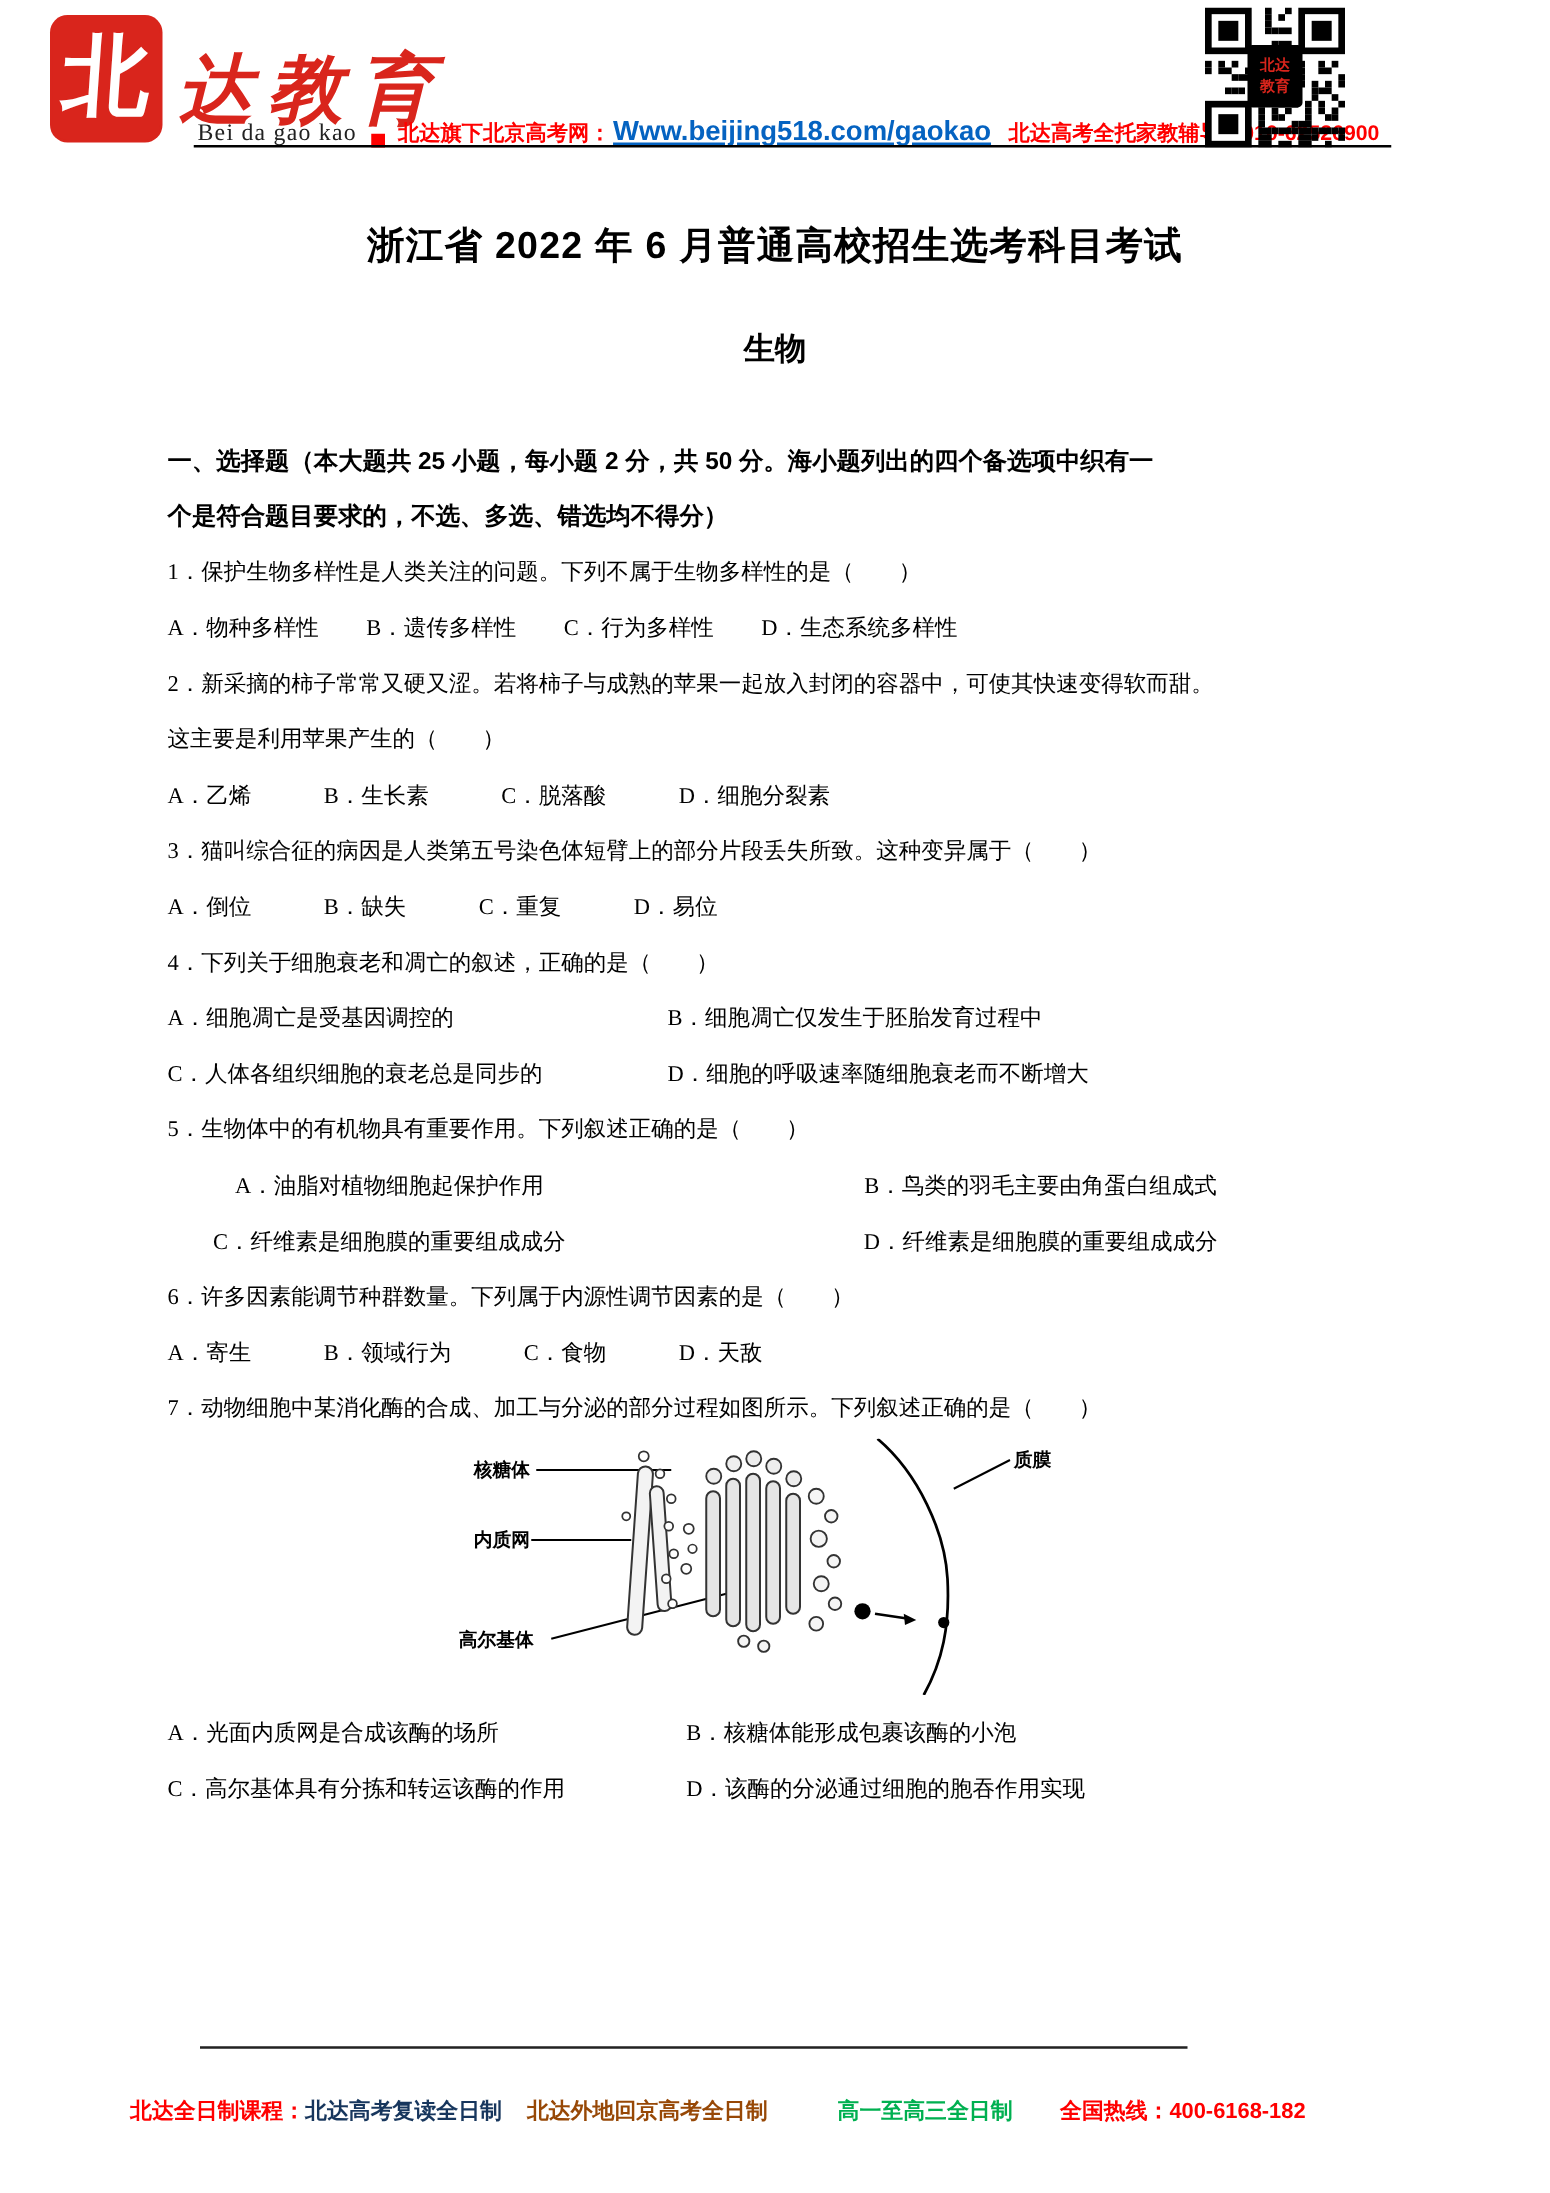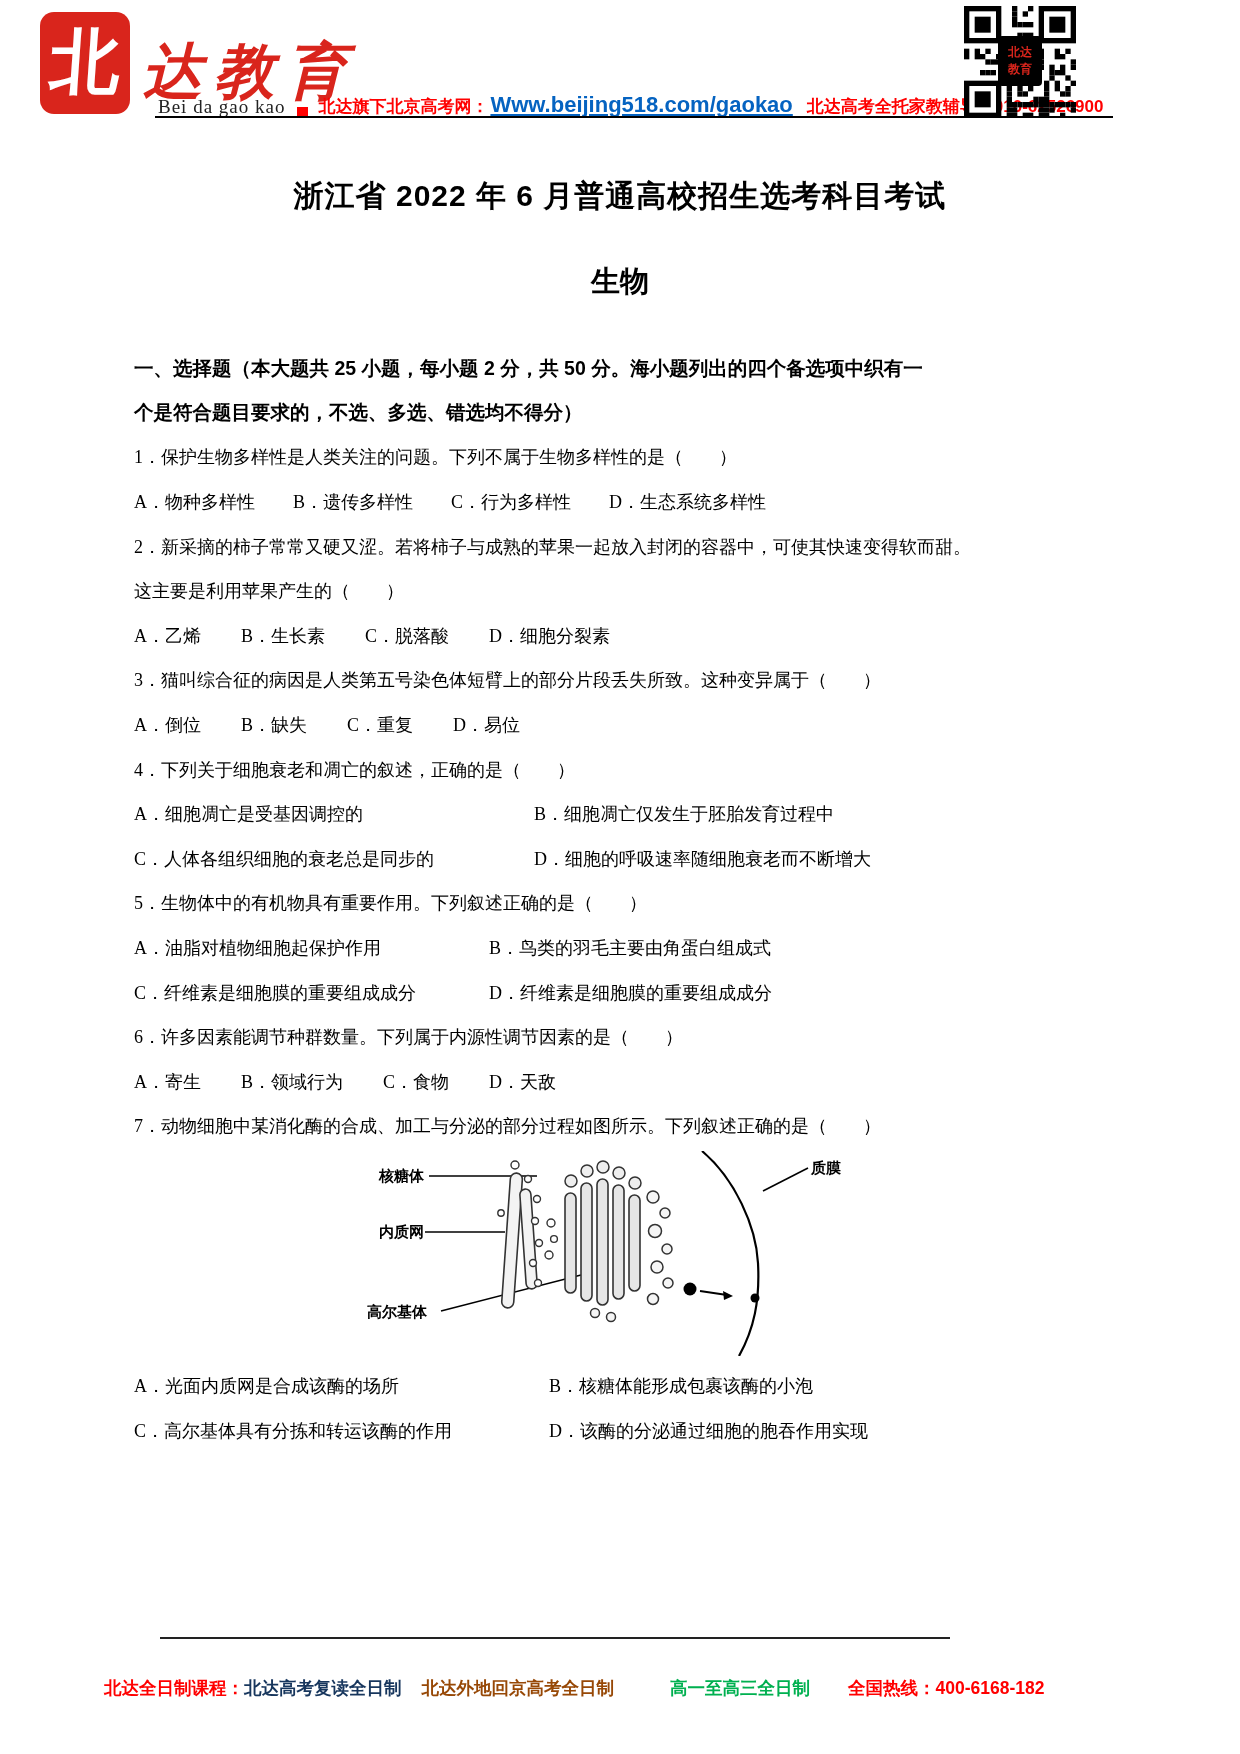--- a/index.html
+++ b/index.html
@@ -27,31 +27,31 @@
   .qr{position:absolute;left:964px;top:6px;width:112px;height:112px;}
   .qr svg{width:112px;height:112px;display:block;}
   .qr-label{position:absolute;left:34px;top:30px;width:44px;height:50px;background:#000000;
          border-radius:4px;display:flex;flex-direction:column;align-items:center;justify-content:center;
          font-size:12px;font-weight:bold;color:var(--logo-red);line-height:1.4;}
 
   
   .title{position:absolute;top:176px;left:0;width:100%;text-align:center;
          font-family:"Liberation Sans",sans-serif;font-weight:bold;font-size:30px;letter-spacing:1px;}
   .subject{position:absolute;top:262px;left:0;width:100%;text-align:center;
-         font-family:Liberation Sans, sans-serif;font-weight:bold;font-size:29px;}
+         font-family:Liberation Sans, sans-serif;font-weight:bold;font-size:25px;}
 
   
   .content{position:absolute;top:346px;left:100px;width:1042px;font-size:18px;}
   .line{height:44.6px;display:flex;align-items:center;white-space:nowrap;margin-left:34px;}
   .sec{font-family:"Liberation Sans",sans-serif;font-weight:bold;font-size:19.5px;}
   .opts-inline{display:flex;}
-  .g38{gap:38px;text-align:right;} .g44{gap:40px;text-align:center;}
+  .g38{gap:38px;text-align:right;} .g44{gap:58px;text-align:center;}
   .opts-2col{display:grid;width:100%;}
   .col400{grid-template-columns:400px auto;}
-  .col355{grid-template-columns:355px auto;}
+  .col355{grid-template-columns:355px auto;text-align:center;}
   .col415{grid-template-columns:415px auto;}
 
   
   .fig-line{height:215px;position:relative;}
   .fig-line svg{position:absolute;left:265px;top:2px;}
   .fig-label{font-size:15px;font-weight:bold;font-family:"Liberation Serif",serif;}
 
   
   .footer-rule{position:absolute;top:1637px;left:160px;width:790px;border-top:2px solid #222;}
   .footer{position:absolute;top:1676px;left:104px;width:1060px;display:flex;align-items:center;

